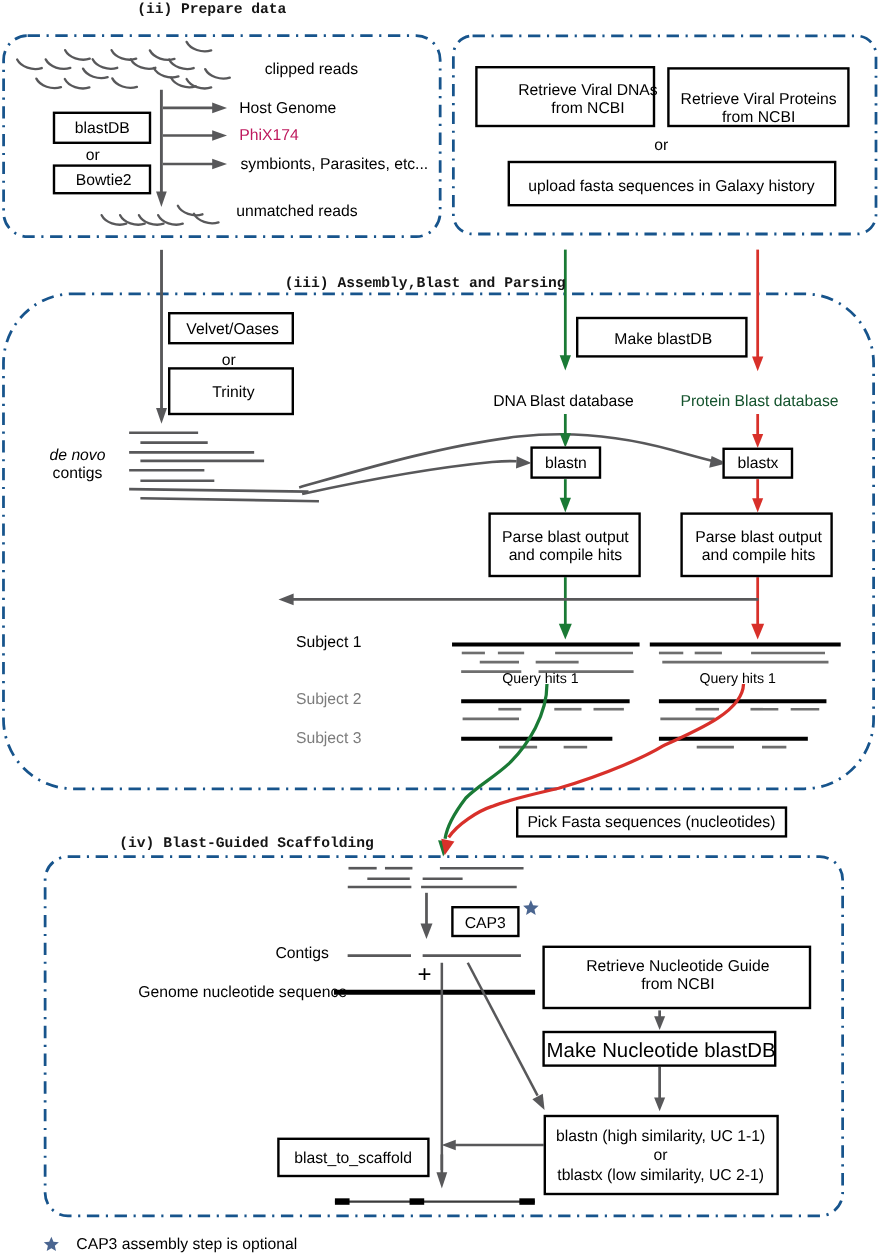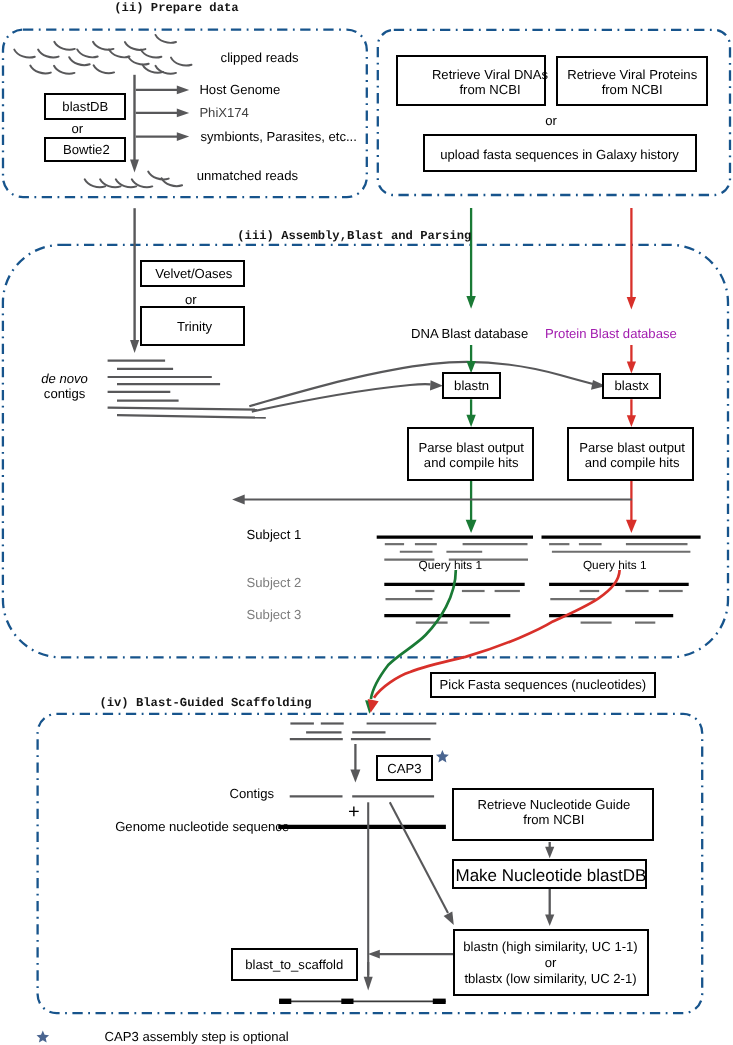--- a/index.html
+++ b/index.html
@@ -222,30 +222,30 @@
         <span>blastDB</span>
       </div>
     </div>
   <div class="lbl" style="left:71.4px;top:121.0px;font-size:13.1px;color:#000;">or</div>
   <div class="bx" style="left:44.0px;top:136.7px;width:82.0px;height:25.8px;font-size:13.1px;line-height:15.1px;border-width:2.2px;">
       <div class="bxi" style="position:relative;top:0.36px;left:1.40px;">
         <span>Bowtie2</span>
       </div>
     </div>
   <div class="lbl" style="left:199.4px;top:81.6px;font-size:13.1px;color:#000;">Host Genome</div>
-  <div class="lbl" style="left:199.4px;top:104.5px;font-size:13.1px;color:#404040;">PhiX174</div>
+  <div class="lbl" style="left:199.4px;top:104.5px;font-size:13.1px;color:#be185d;">PhiX174</div>
   <div class="lbl" style="left:200.4px;top:128.9px;font-size:13.1px;color:#000;">symbionts, Parasites, etc...</div>
   <div class="lbl" style="left:196.8px;top:167.5px;font-size:13.1px;color:#000;">unmatched reads</div>
   <div class="bx" style="left:395.8px;top:55.4px;width:150.2px;height:50.8px;font-size:13.1px;line-height:15.0px;border-width:2.1px;">
       <div class="bxi" style="position:relative;top:1.26px;left:1.10px;margin-left:36px;">
         <span>Retrieve Viral DNAs</span>
         <span>from NCBI</span>
       </div>
     </div>
-  <div class="bx" style="left:556.0px;top:55.6px;width:152.4px;height:50.4px;font-size:13.1px;line-height:15.0px;border-width:2.1px;">
+  <div class="bx" style="left:556.0px;top:55.6px;width:152.4px;height:50.4px;font-size:13.1px;line-height:15.0px;border-width:2.1px;align-items:flex-end;">
       <div class="bxi" style="position:relative;top:1.06px;left:0.00px;">
         <span>Retrieve Viral Proteins</span>
         <span>from NCBI</span>
       </div>
     </div>
   <div class="lbl" style="left:545.2px;top:112.6px;font-size:13.1px;color:#000;">or</div>
   <div class="bx" style="left:422.5px;top:133.9px;width:274.1px;height:38.3px;font-size:13.1px;line-height:15.1px;border-width:2.4px;">
       <div class="bxi" style="position:relative;top:1.31px;left:0.00px;">
         <span>upload fasta sequences in Galaxy history</span>
       </div>
@@ -255,22 +255,27 @@
         <span>Velvet/Oases</span>
       </div>
     </div>
   <div class="lbl" style="left:184.9px;top:291.9px;font-size:13.1px;color:#000;">or</div>
   <div class="bx" style="left:140.4px;top:306.4px;width:105.1px;height:40px;font-size:13.1px;line-height:15.1px;border-width:2.2px;">
       <div class="bxi" style="position:relative;top:0.21px;left:1.60px;">
         <span>Trinity</span>
       </div>
     </div>
   <div class="lbl stack" style="left:29.6px;width:70px;top:370.6px;line-height:15.6px;text-align:center;font-size:13.1px;"><span style="font-style:italic;">de novo</span><br><span>contigs</span></div>
+  <div class="bx" style="left:480.0px;top:264.0px;width:143.0px;height:34.4px;font-size:13.1px;line-height:15.1px;border-width:2.2px;">
+      <div class="bxi" style="position:relative;top:0.96px;left:1.20px;">
+        <span>Make blastDB</span>
+      </div>
+    </div>
   <div class="lbl" style="left:411.0px;top:326.0px;font-size:13.1px;color:#000;">DNA Blast database</div>
-  <div class="lbl" style="left:545px;top:326.2px;font-size:13.1px;color:#a21caf;">Protein Blast database</div>
+  <div class="lbl" style="left:567px;top:326.2px;font-size:13.1px;color:#14532d;">Protein Blast database</div>
   <div class="bx" style="left:441.6px;top:372.3px;width:59.0px;height:27.0px;font-size:13.1px;line-height:15.1px;border-width:2.2px;">
       <div class="bxi" style="position:relative;top:0.06px;left:0.50px;">
         <span>blastn</span>
       </div>
     </div>
   <div class="bx" style="left:602.2px;top:372.5px;width:58.9px;height:26.8px;font-size:13.1px;line-height:15.1px;border-width:2.2px;">
       <div class="bxi" style="position:relative;top:-0.04px;left:0.00px;">
         <span>blastx</span>
       </div>
     </div>
@@ -297,21 +302,21 @@
       </div>
     </div>
   <div class="bx" style="left:376.2px;top:754.8px;width:56.4px;height:26.2px;font-size:13.1px;line-height:15.1px;border-width:2.2px;">
       <div class="bxi" style="position:relative;top:0.26px;left:0.00px;">
         <span>CAP3</span>
       </div>
     </div>
   <div class="lbl" style="left:229.6px;top:785.9px;font-size:13.1px;color:#000;">Contigs</div>
   <div class="lbl" style="left:348.0px;top:800.6px;font-size:20.0px;color:#000;line-height:22px;">+</div>
   <div class="lbl" style="left:115.2px;top:819.3px;font-size:13.1px;color:#000;">Genome nucleotide sequence</div>
-  <div class="bx" style="left:452.2px;top:787.8px;width:202px;height:53.5px;font-size:13.1px;line-height:14.6px;border-width:2.2px;">
+  <div class="bx" style="left:452.2px;top:787.8px;width:224px;height:53.5px;font-size:13.1px;line-height:14.6px;border-width:2.2px;">
       <div class="bxi" style="position:relative;top:-1.69px;left:0.70px;">
         <span>Retrieve Nucleotide Guide</span>
         <span>from NCBI</span>
       </div>
     </div>
   <div class="bx" style="left:452.1px;top:859.3px;width:195.4px;height:29.7px;font-size:17px;line-height:15.1px;border-width:2.2px;">
       <div class="bxi" style="position:relative;top:0.91px;left:1.15px;">
         <span>Make Nucleotide blastDB</span>
       </div>
     </div>
@@ -320,14 +325,14 @@
         <span>blastn (high similarity, UC 1-1)</span>
         <span>or</span>
         <span>tblastx (low similarity, UC 2-1)</span>
       </div>
     </div>
   <div class="bx" style="left:230.7px;top:947.7px;width:127.1px;height:33px;font-size:13.1px;line-height:15.1px;border-width:2.2px;">
       <div class="bxi" style="position:relative;top:0.26px;left:0.00px;">
         <span>blast_to_scaffold</span>
       </div>
     </div>
-  <div class="lbl" style="left:63.6px;top:1029.2px;font-size:13.1px;color:#000;margin-left:41px;">CAP3 assembly step is optional</div>
+  <div class="lbl" style="left:63.6px;top:1029.2px;font-size:13.1px;color:#000;">CAP3 assembly step is optional</div>
 </div>
 
 </body></html>

